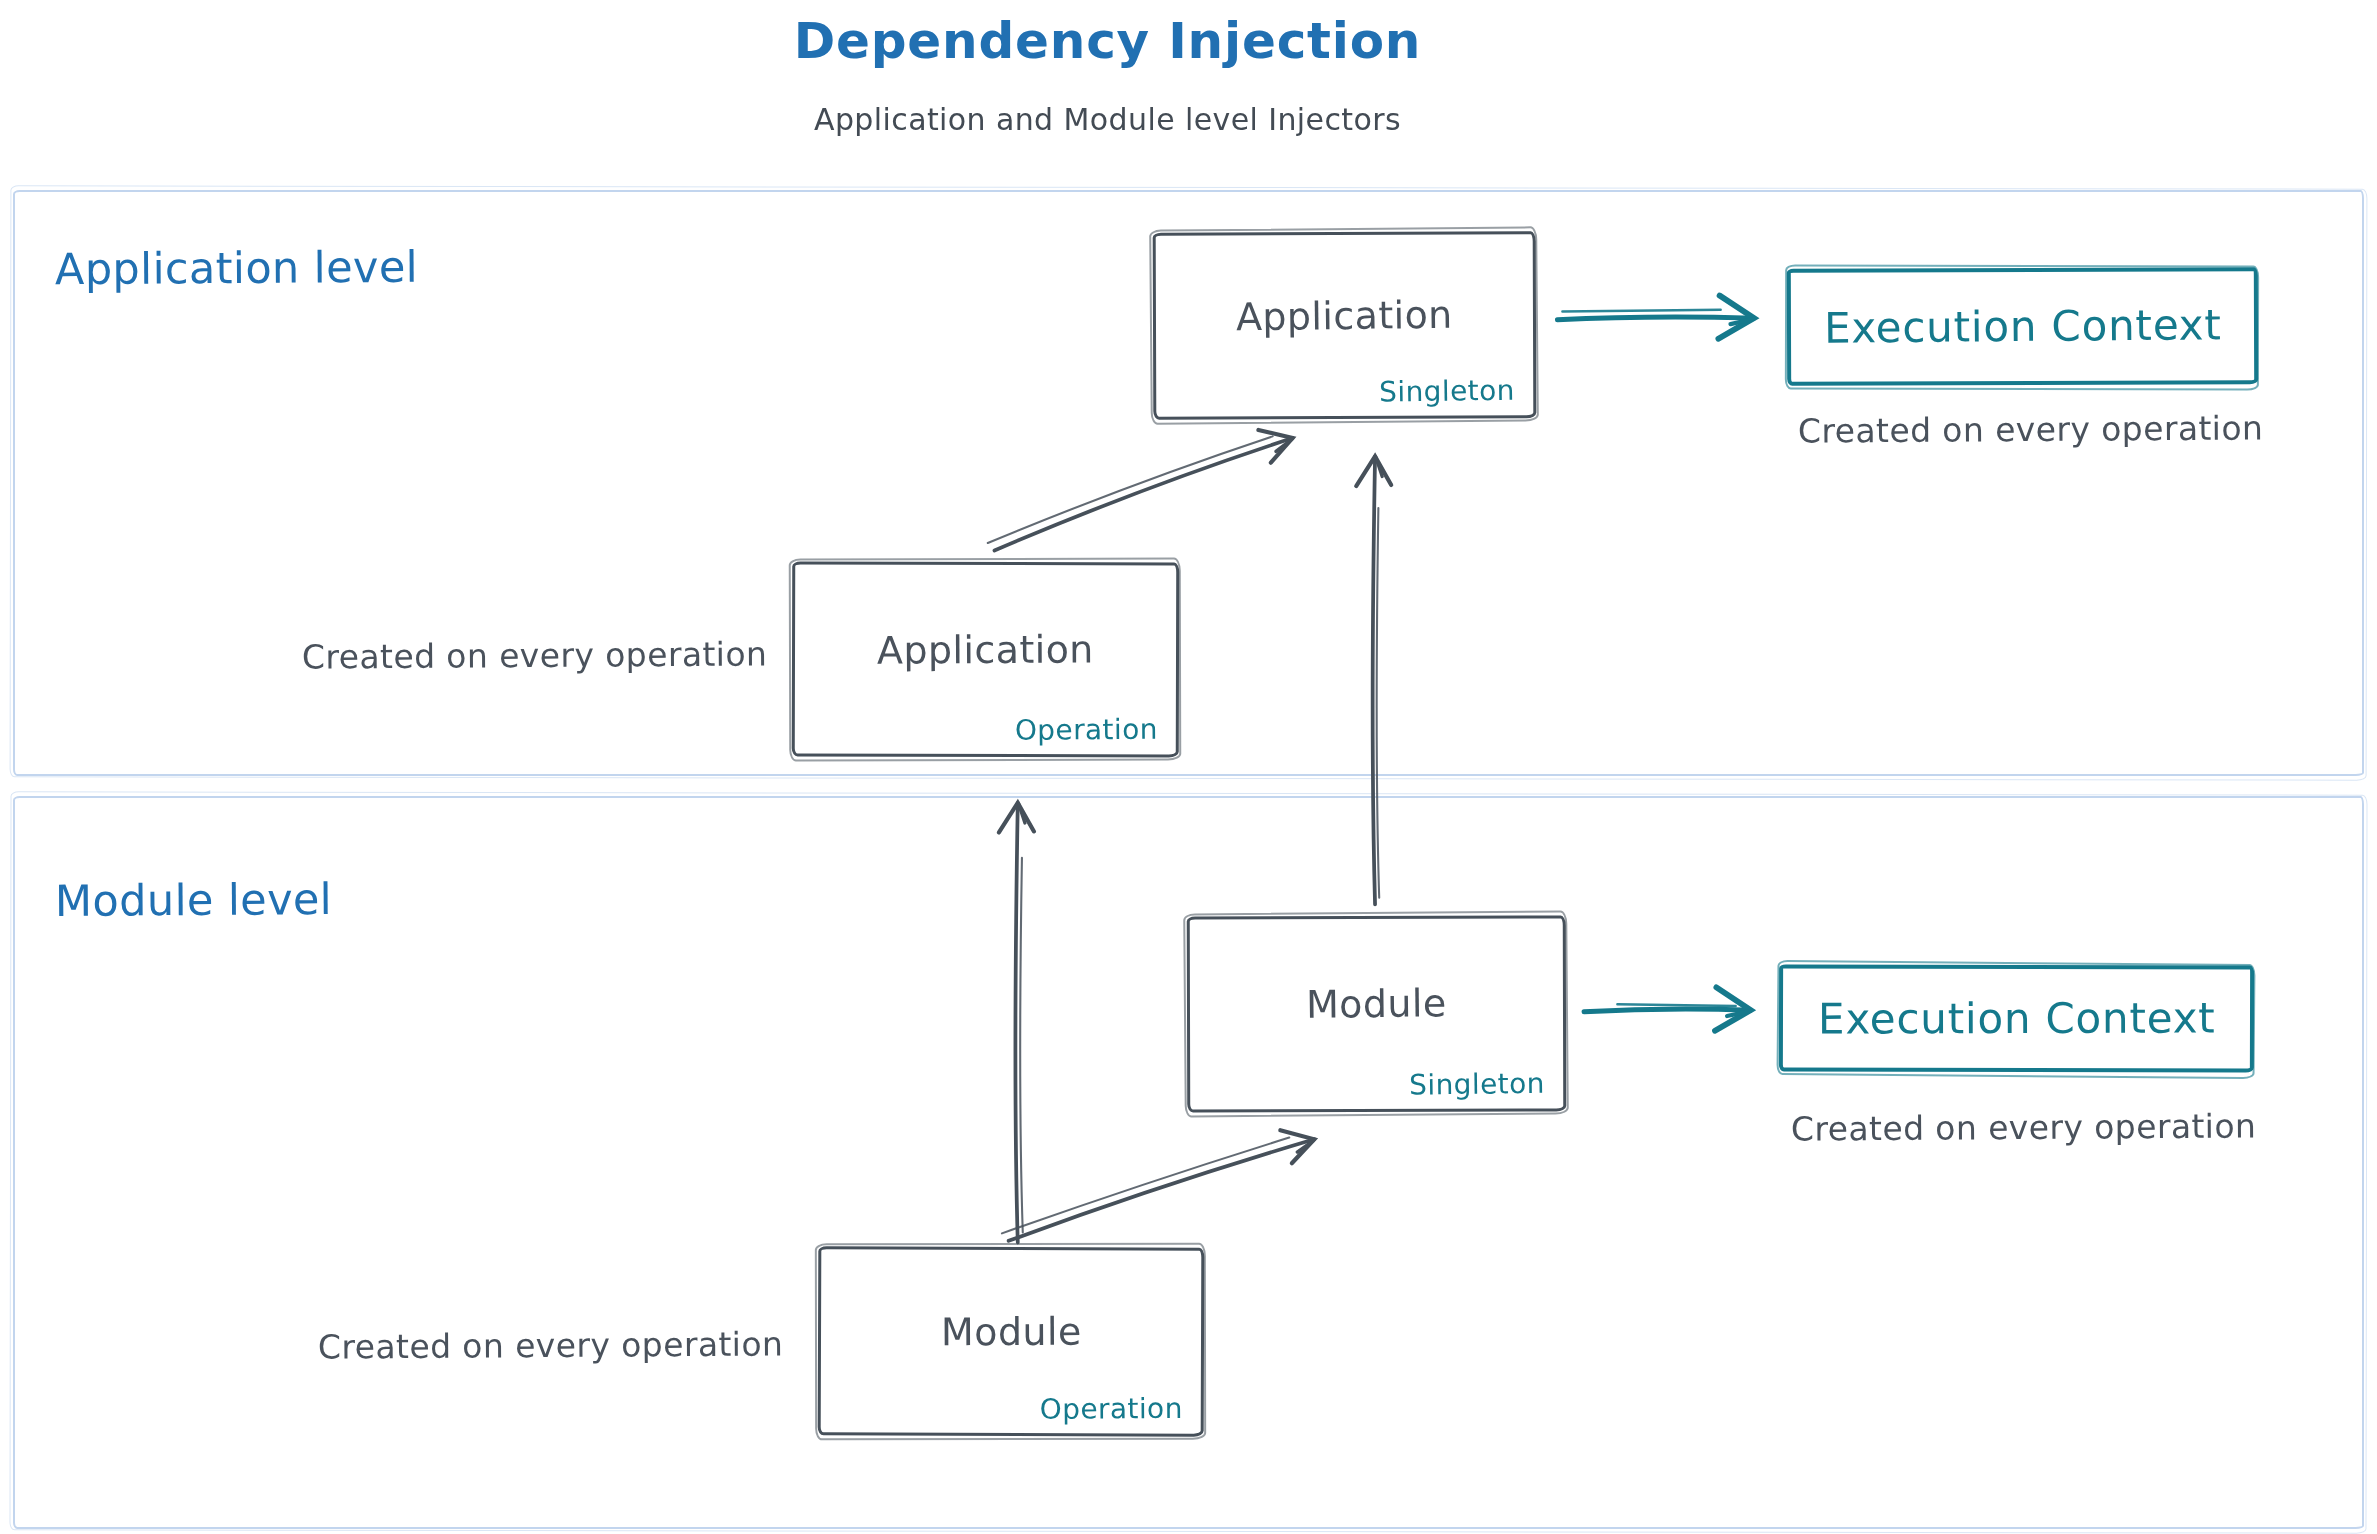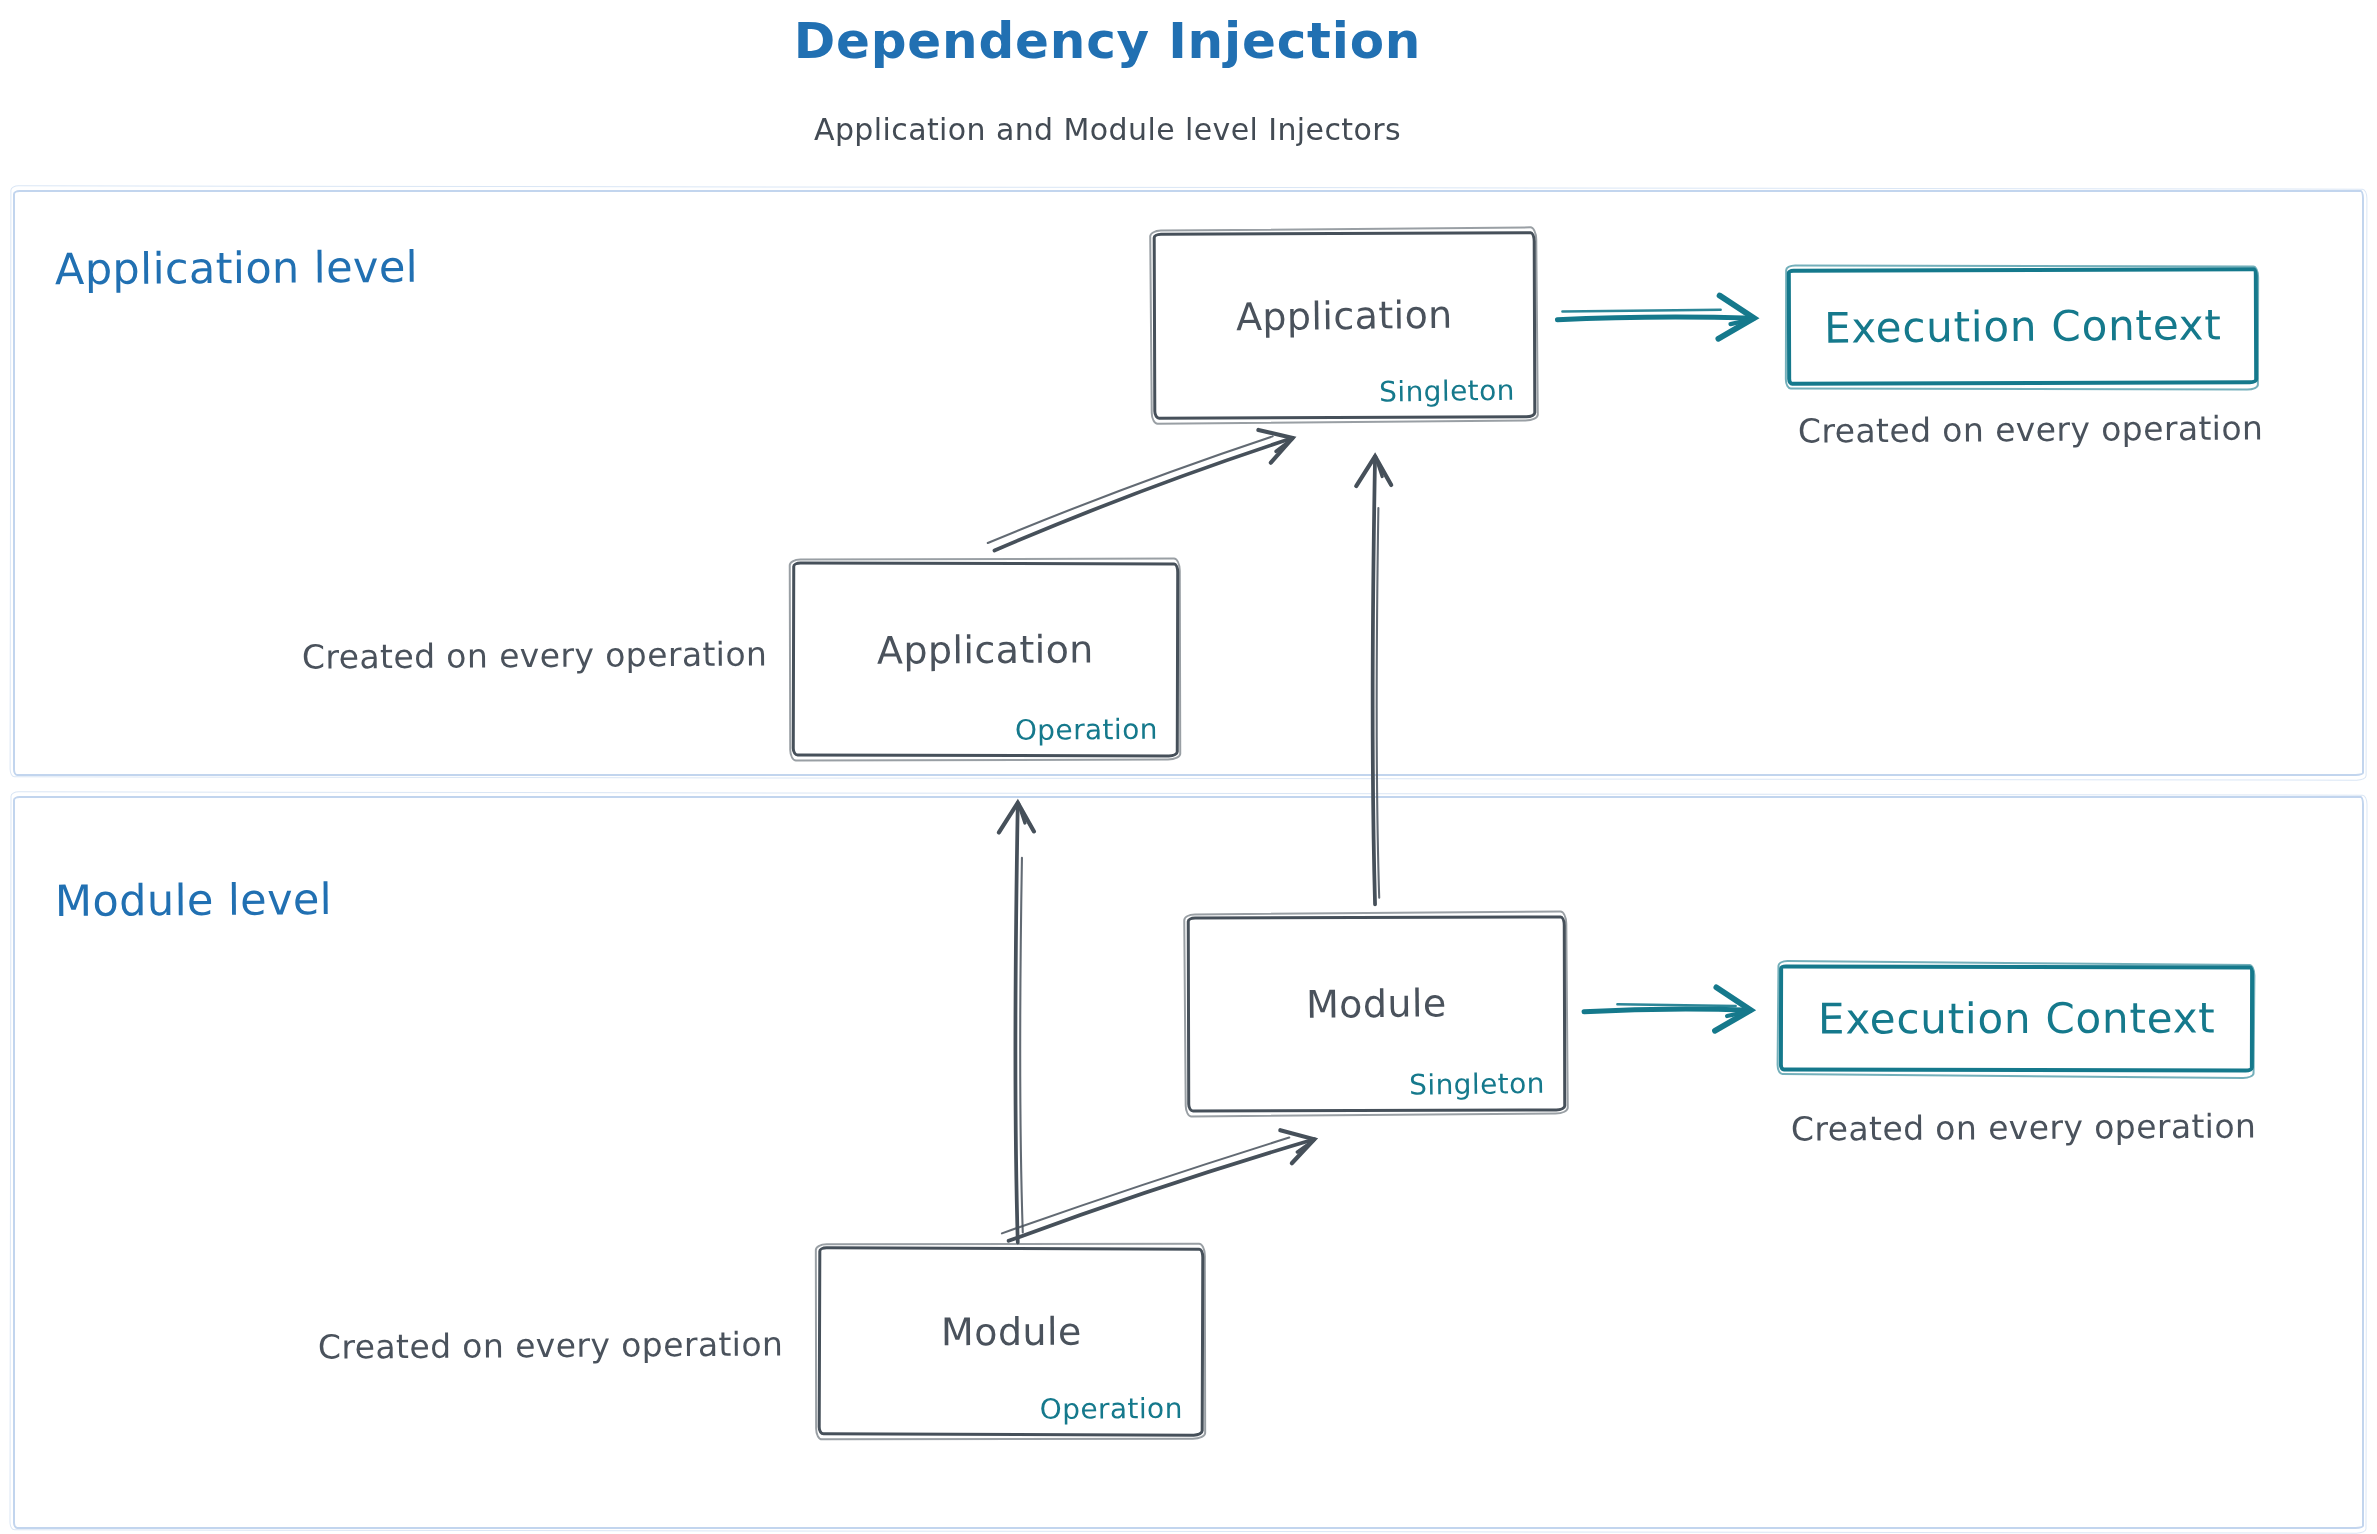--- a/index.html
+++ b/index.html
@@ -15,21 +15,21 @@
   body{font-family:"DejaVu Sans","Liberation Sans",sans-serif;}
   .stage{
     position:relative;width:2377px;height:1534px;background:#fff;overflow:hidden;
   }
   
   .title{
     position:absolute;left:766px;top:11.7px;width:683px;text-align:center;
     color:var(--blue);font-size:50px;font-weight:bold;letter-spacing:0.8px;
   }
   .subtitle{
-    position:absolute;left:766px;top:112px;width:683px;text-align:center;
+    position:absolute;left:766px;top:102px;width:683px;text-align:center;
     color:#434b54;font-size:30px;letter-spacing:0.4px;
   }
   
   .level{
     position:absolute;border:2.1px solid var(--frame);
     border-radius:6.7px 3.3px 8.3px 4.2px / 4.2px 8.3px 3.3px 6.7px;background:transparent;
   }
   .level::before{
     content:"";position:absolute;inset:-5px;pointer-events:none;
     border:1.2px solid var(--frame2);

